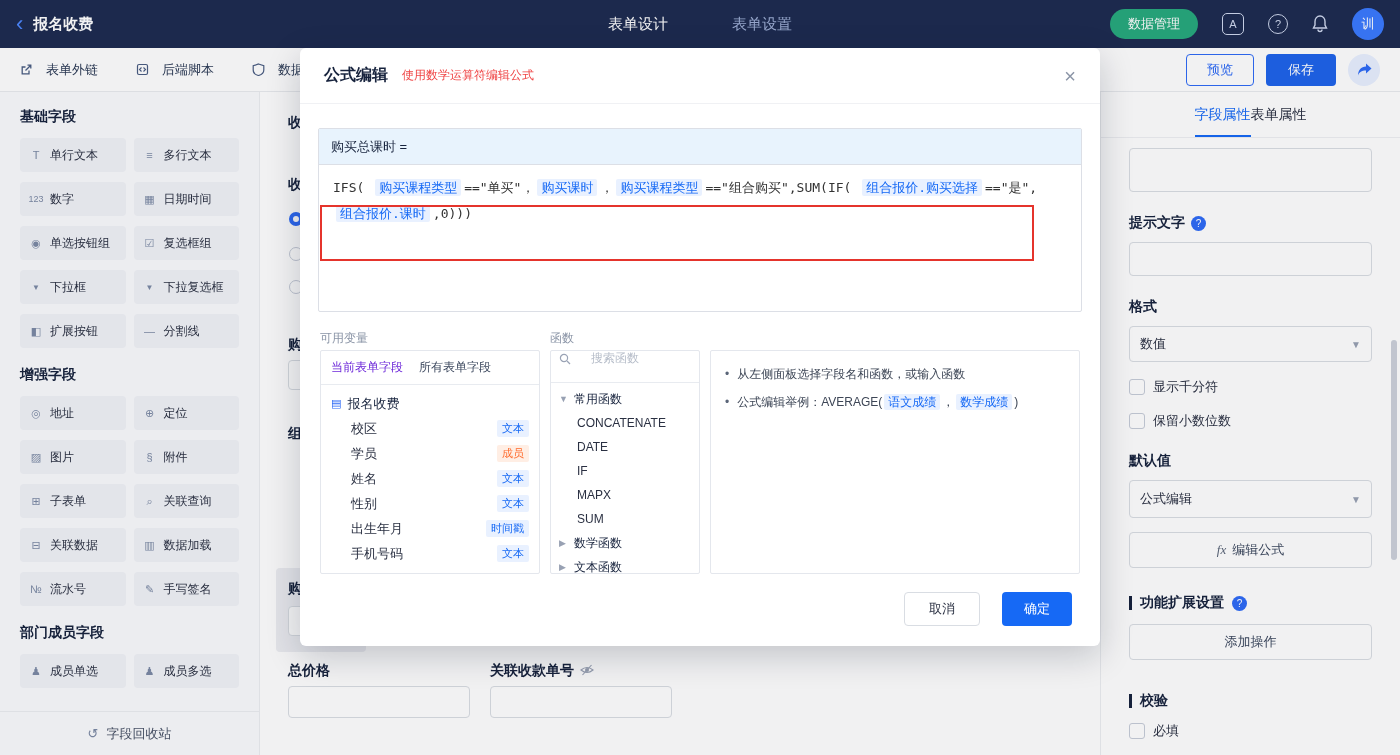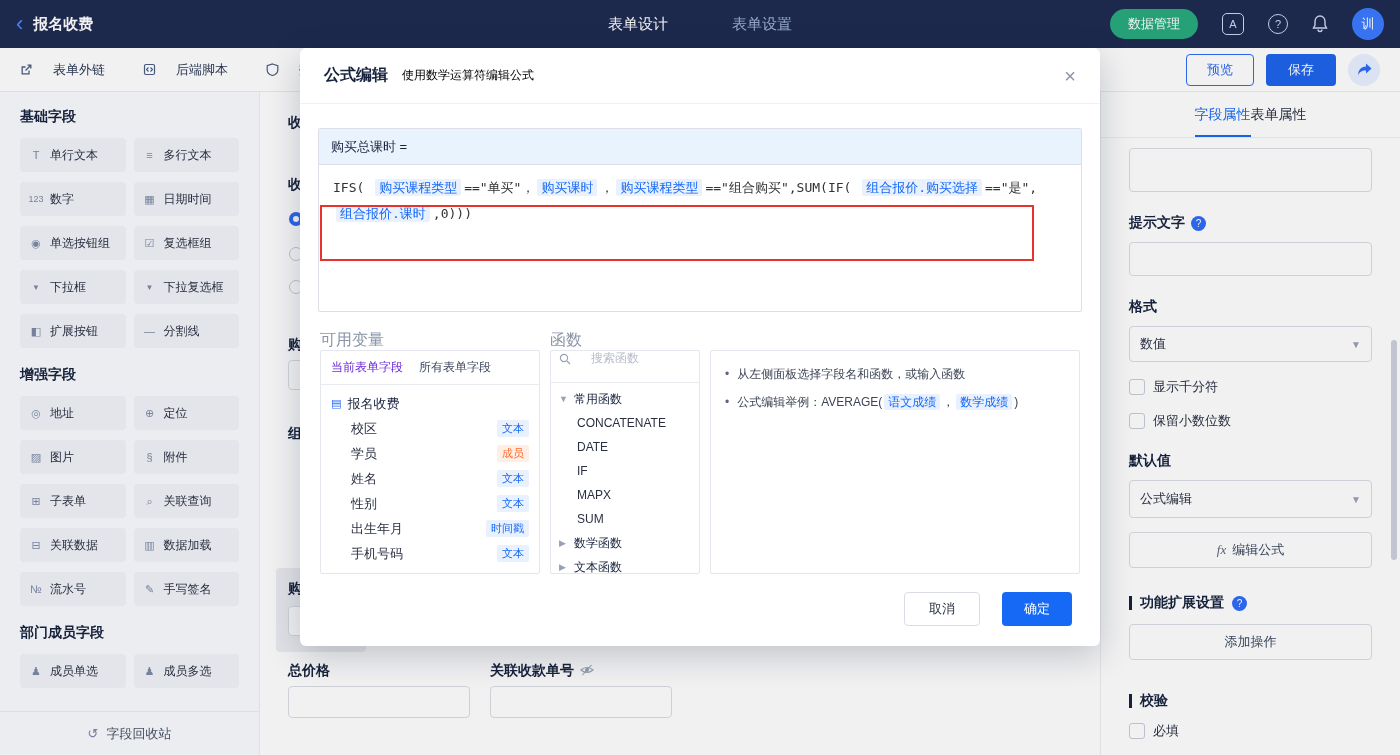--- a/index.html
+++ b/index.html
@@ -16,21 +16,21 @@
   .tb-right { margin-left:auto; display:flex; align-items:center; gap:24px; }
   .btn-teal { background:#27a97d; color:#fff; height:30px; padding:0 18px; border-radius:16px; font-size:13px; display:flex; align-items:center; cursor:pointer; border:none; }
   .tb-icon { width:22px; height:22px; border:1.5px solid #cfd8ee; color:#cfd8ee; font-size:11px; display:flex; align-items:center; justify-content:center; cursor:pointer; }
   .tb-icon.sq { border-radius:5px; }
   .tb-icon.rd { border-radius:50%; width:20px; height:20px; }
   .tb-bell { border:none; width:auto; }
   .avatar { width:32px; height:32px; border-radius:50%; background:#3a7afe; color:#fff; font-size:13px; display:flex; align-items:center; justify-content:center; cursor:pointer; }
 
   
   .toolbar { position:absolute; top:48px; left:0; right:0; height:44px; background:#fff; border-bottom:1px solid #e9ebef; display:flex; align-items:center; padding:0 20px; z-index:1; }
-  .tool-item { display:flex; align-items:center; gap:20px; color:#2b3a55; font-size:13px; margin-right:38px; cursor:pointer; }
+  .tool-item { display:flex; align-items:center; gap:13px; color:#2b3a55; font-size:13px; margin-right:38px; cursor:pointer; }
   .tool-item .tic { color:#4a5d82; display:flex; }
   .toolbar-right { margin-left:auto; display:flex; gap:12px; align-items:center; }
   .btn-preview { height:32px; padding:0 20px; border:1px solid #2e6bf6; color:#2e6bf6; background:#fff; border-radius:4px; font-size:13px; cursor:pointer; }
   .btn-save { height:32px; padding:0 22px; border:none; color:#fff; background:#1e63ea; border-radius:4px; font-size:13px; cursor:pointer; }
   .btn-share { width:32px; height:32px; border-radius:50%; background:#e8f0ff; display:flex; align-items:center; justify-content:center; cursor:pointer; }
 
   
   .lsb { position:absolute; top:92px; left:0; bottom:0; width:260px; background:#fafbfd; border-right:1px solid #ebedf1; padding:16px 20px 60px; }
   .sec-title { font-size:14px; font-weight:700; color:#17233d; margin:0 0 12px; }
   .sec-title.mt { margin-top:18px; }
@@ -69,31 +69,31 @@
   .sec-head { display:flex; align-items:center; gap:8px; font-size:14px; font-weight:700; color:#17233d; margin:26px 0 12px; }
   .sec-head.big-gap { margin-top:32px; }
   .sec-bar { width:3px; height:14px; background:#17233d; flex:none; }
   .rsb-scroll { position:absolute; right:3px; top:248px; width:6px; height:220px; background:#ccd1da; border-radius:3px; cursor:pointer; }
 
   
   .mask { position:absolute; inset:0; background:rgba(13,22,40,0.06); z-index:5; }
   .modal { position:absolute; left:300px; top:48px; width:800px; height:598px; background:#fff; border-radius:6px; box-shadow:0 10px 34px rgba(10,20,40,0.2); z-index:10; }
   .m-head { height:56px; display:flex; align-items:center; padding:0 24px; border-bottom:1px solid #f0f1f4; }
   .m-title { font-size:16px; font-weight:700; color:#17233d; }
-  .m-sub { font-size:12px; color:#000000; margin-left:14px; }
+  .m-sub { font-size:12px; color:#ef4444; margin-left:14px; }
   .m-close { margin-left:auto; color:#8a94a6; font-size:20px; line-height:1; cursor:pointer; }
 
   .editor { position:absolute; left:18px; right:18px; top:80px; height:184px; border:1px solid #dcdfe6; border-radius:2px; }
   .ed-head { height:36px; background:#e8f3fd; border-bottom:1px solid #dcdfe6; display:flex; align-items:center; padding:0 12px; font-size:13px; color:#17233d; }
   .ed-body { position:relative; padding:10px 14px; font-family:"DejaVu Sans Mono",monospace; font-size:13px; line-height:26px; color:#333; height:146px; cursor:text; }
   .formula-line { white-space:nowrap; }
   .token { color:#1669f5; background:#e9f1ff; border-radius:2px; padding:1px 4px; margin:0 3px; }
   .annotation { position:absolute; left:1px; top:40px; width:714px; height:56px; border:2px solid #e5342c; pointer-events:none; z-index:2; }
 
-  .p-label { position:absolute; top:282px; font-size:16px; color:#8a94a6; }
+  .p-label { position:absolute; top:282px; font-size:12px; color:#8a94a6; }
   .vars { position:absolute; left:20px; top:302px; width:220px; height:224px; border:1px solid #e4e7ed; border-radius:2px; overflow:hidden; background:#fff; }
   .vars-tabs { height:34px; border-bottom:1px solid #e8ebf0; display:flex; align-items:center; padding:0 10px; gap:16px; font-size:12px; }
   .vtab { color:#3c485e; cursor:pointer; }
   .vtab.active { color:#6d28d9; }
   .tree { padding:6px 10px; font-size:13px; }
   .tree-root { display:flex; align-items:center; gap:6px; color:#17233d; height:25px; cursor:pointer; }
   .doc-ic { color:#2e6bf6; font-size:11px; }
   .tree-item { display:flex; align-items:center; justify-content:space-between; height:25px; padding-left:20px; cursor:pointer; }
   .ti-name { color:#2a3042; }
   .badge { font-size:11px; border-radius:2px; padding:1px 5px; }

